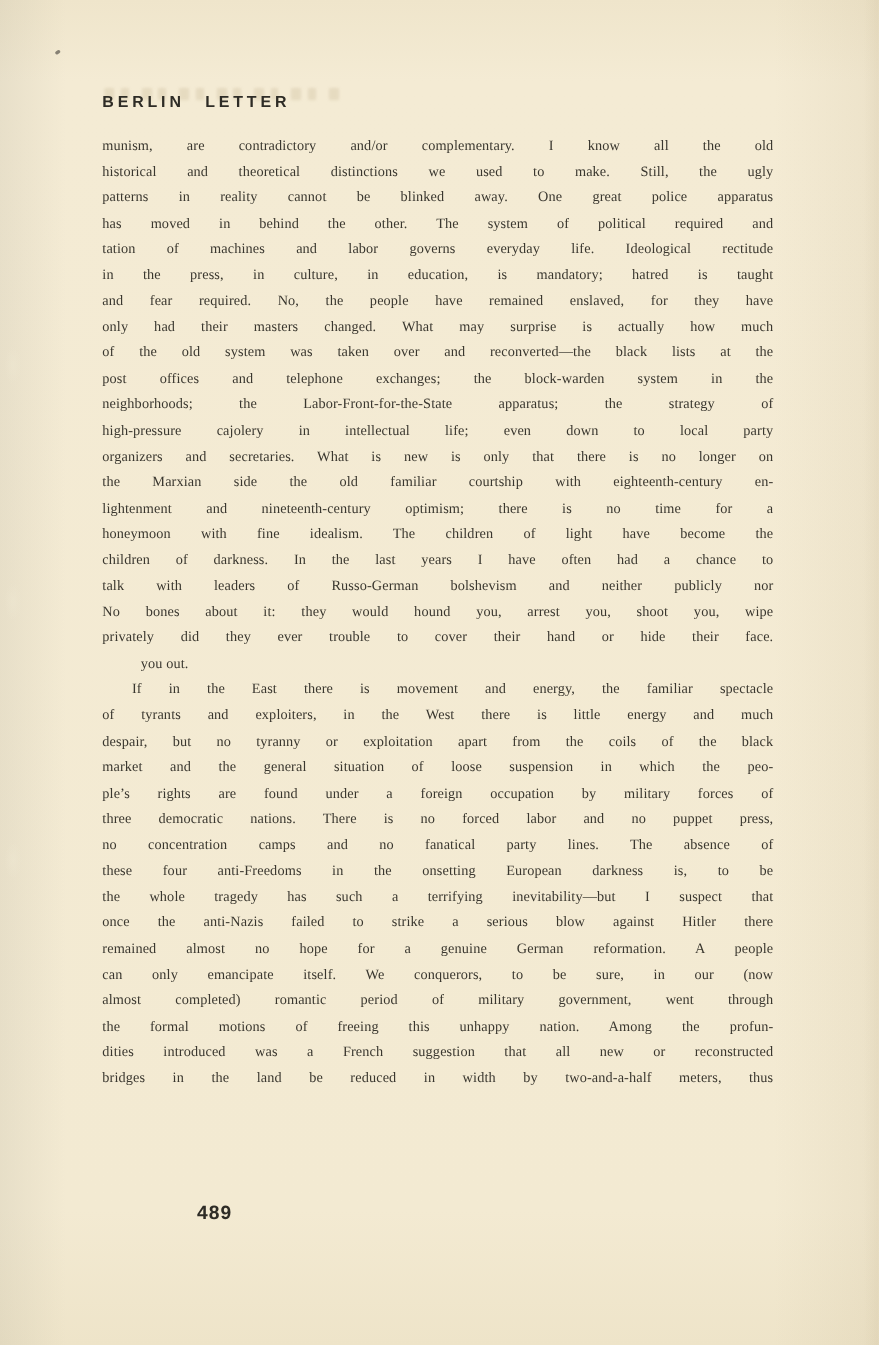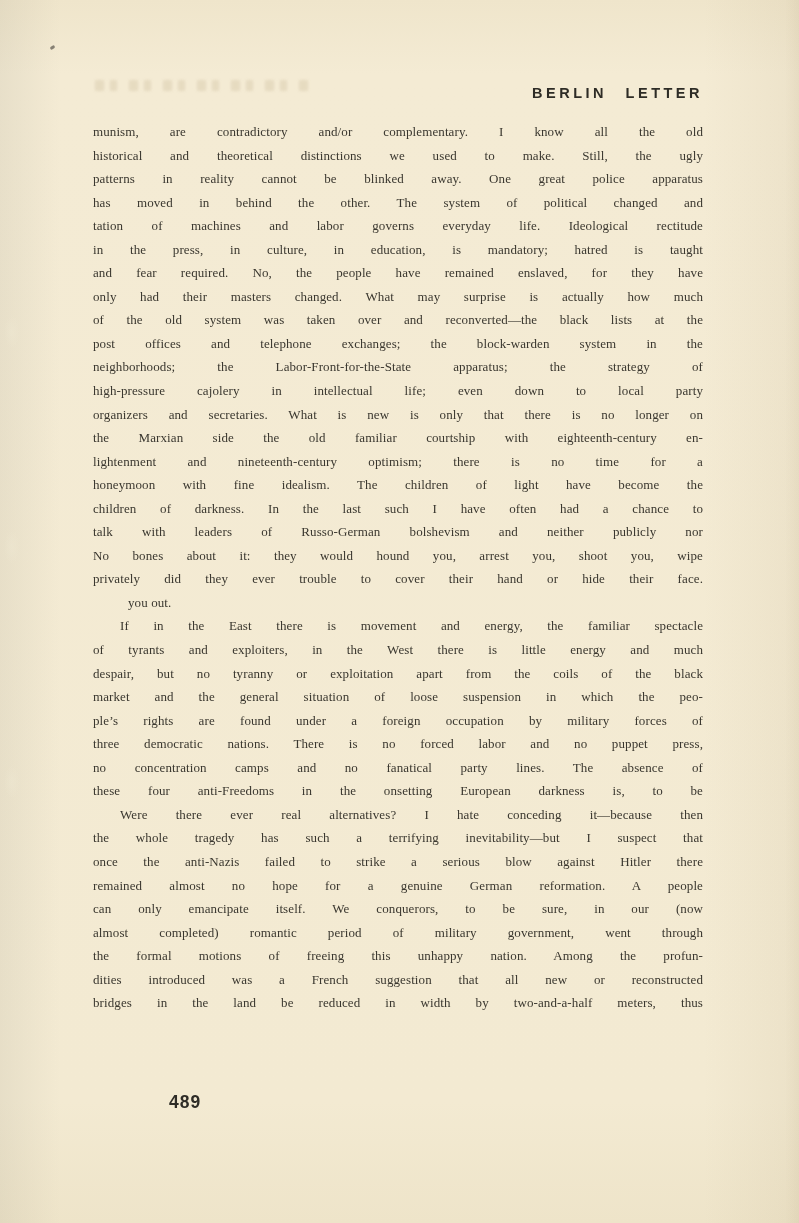--- a/index.html
+++ b/index.html
@@ -61,21 +61,21 @@
     border-radius: 2px;
     background: #6b675c;
     transform: rotate(-35deg);
     opacity: 0.8;
   }
 
   .running-header {
     position: absolute;
     left: 93px; top: 85px;
     width: 610px;
-    text-align: right;
+    text-align: left;
     font-family: "Liberation Sans", sans-serif;
     font-weight: bold;
     font-size: 14.5px;
     letter-spacing: 3.5px;
     word-spacing: 11px;
     color: #2e2c26;
   }
 
   .text-block {
     position: absolute;
@@ -88,21 +88,21 @@
   }
   .line {
     text-align: justify;
     text-align-last: justify;
   }
   .line.flush { text-align-last: left; margin-left: 35px; }
   .line.indent { text-indent: 27px; }
 
   .page-number {
     position: absolute;
-    left: 169px; top: 1092px;
+    left: 179px; top: 1092px;
     font-family: "Liberation Sans", sans-serif;
     font-weight: bold;
     font-size: 17.5px;
     letter-spacing: 1px;
     color: #2e2c26;
   }
 </style>
 </head>
 <body>
 
@@ -114,47 +114,46 @@
 
 <div class="ghost-head"></div>
 <div class="speck"></div>
 
 <div class="running-header">BERLIN LETTER</div>
 
 <div class="text-block">
     <div class="line">munism, are contradictory and/or complementary. I know all the old</div>
     <div class="line">historical and theoretical distinctions we used to make. Still, the ugly</div>
     <div class="line">patterns in reality cannot be blinked away. One great police apparatus</div>
-    <div class="line">has moved in behind the other. The system of political changed and</div>
+    <div class="line">has moved in behind the other. The system of political required and</div>
     <div class="line">tation of machines and labor governs everyday life. Ideological rectitude</div>
     <div class="line">in the press, in culture, in education, is mandatory; hatred is taught</div>
     <div class="line">and fear required. No, the people have remained enslaved, for they have</div>
     <div class="line">only had their masters changed. What may surprise is actually how much</div>
     <div class="line">of the old system was taken over and reconverted—the black lists at the</div>
     <div class="line">post offices and telephone exchanges; the block-warden system in the</div>
     <div class="line">neighborhoods; the Labor-Front-for-the-State apparatus; the strategy of</div>
     <div class="line">high-pressure cajolery in intellectual life; even down to local party</div>
     <div class="line">organizers and secretaries. What is new is only that there is no longer on</div>
     <div class="line">the Marxian side the old familiar courtship with eighteenth-century en-</div>
     <div class="line">lightenment and nineteenth-century optimism; there is no time for a</div>
     <div class="line">honeymoon with fine idealism. The children of light have become the</div>
-    <div class="line">children of darkness. In the last such I have often had a chance to</div>
+    <div class="line">children of darkness. In the last years I have often had a chance to</div>
     <div class="line">talk with leaders of Russo-German bolshevism and neither publicly nor</div>
     <div class="line">No bones about it: they would hound you, arrest you, shoot you, wipe</div>
     <div class="line">privately did they ever trouble to cover their hand or hide their face.</div>
     <div class="line flush">you out.</div>
     <div class="line indent">If in the East there is movement and energy, the familiar spectacle</div>
     <div class="line">of tyrants and exploiters, in the West there is little energy and much</div>
     <div class="line">despair, but no tyranny or exploitation apart from the coils of the black</div>
     <div class="line">market and the general situation of loose suspension in which the peo-</div>
     <div class="line">ple’s rights are found under a foreign occupation by military forces of</div>
     <div class="line">three democratic nations. There is no forced labor and no puppet press,</div>
     <div class="line">no concentration camps and no fanatical party lines. The absence of</div>
     <div class="line">these four anti-Freedoms in the onsetting European darkness is, to be</div>
-    <div class="line indent">Were there ever real alternatives? I hate conceding it—because then</div>
     <div class="line">the whole tragedy has such a terrifying inevitability—but I suspect that</div>
     <div class="line">once the anti-Nazis failed to strike a serious blow against Hitler there</div>
     <div class="line">remained almost no hope for a genuine German reformation. A people</div>
     <div class="line">can only emancipate itself. We conquerors, to be sure, in our (now</div>
     <div class="line">almost completed) romantic period of military government, went through</div>
     <div class="line">the formal motions of freeing this unhappy nation. Among the profun-</div>
     <div class="line">dities introduced was a French suggestion that all new or reconstructed</div>
     <div class="line">bridges in the land be reduced in width by two-and-a-half meters, thus</div>
   </div>
 

